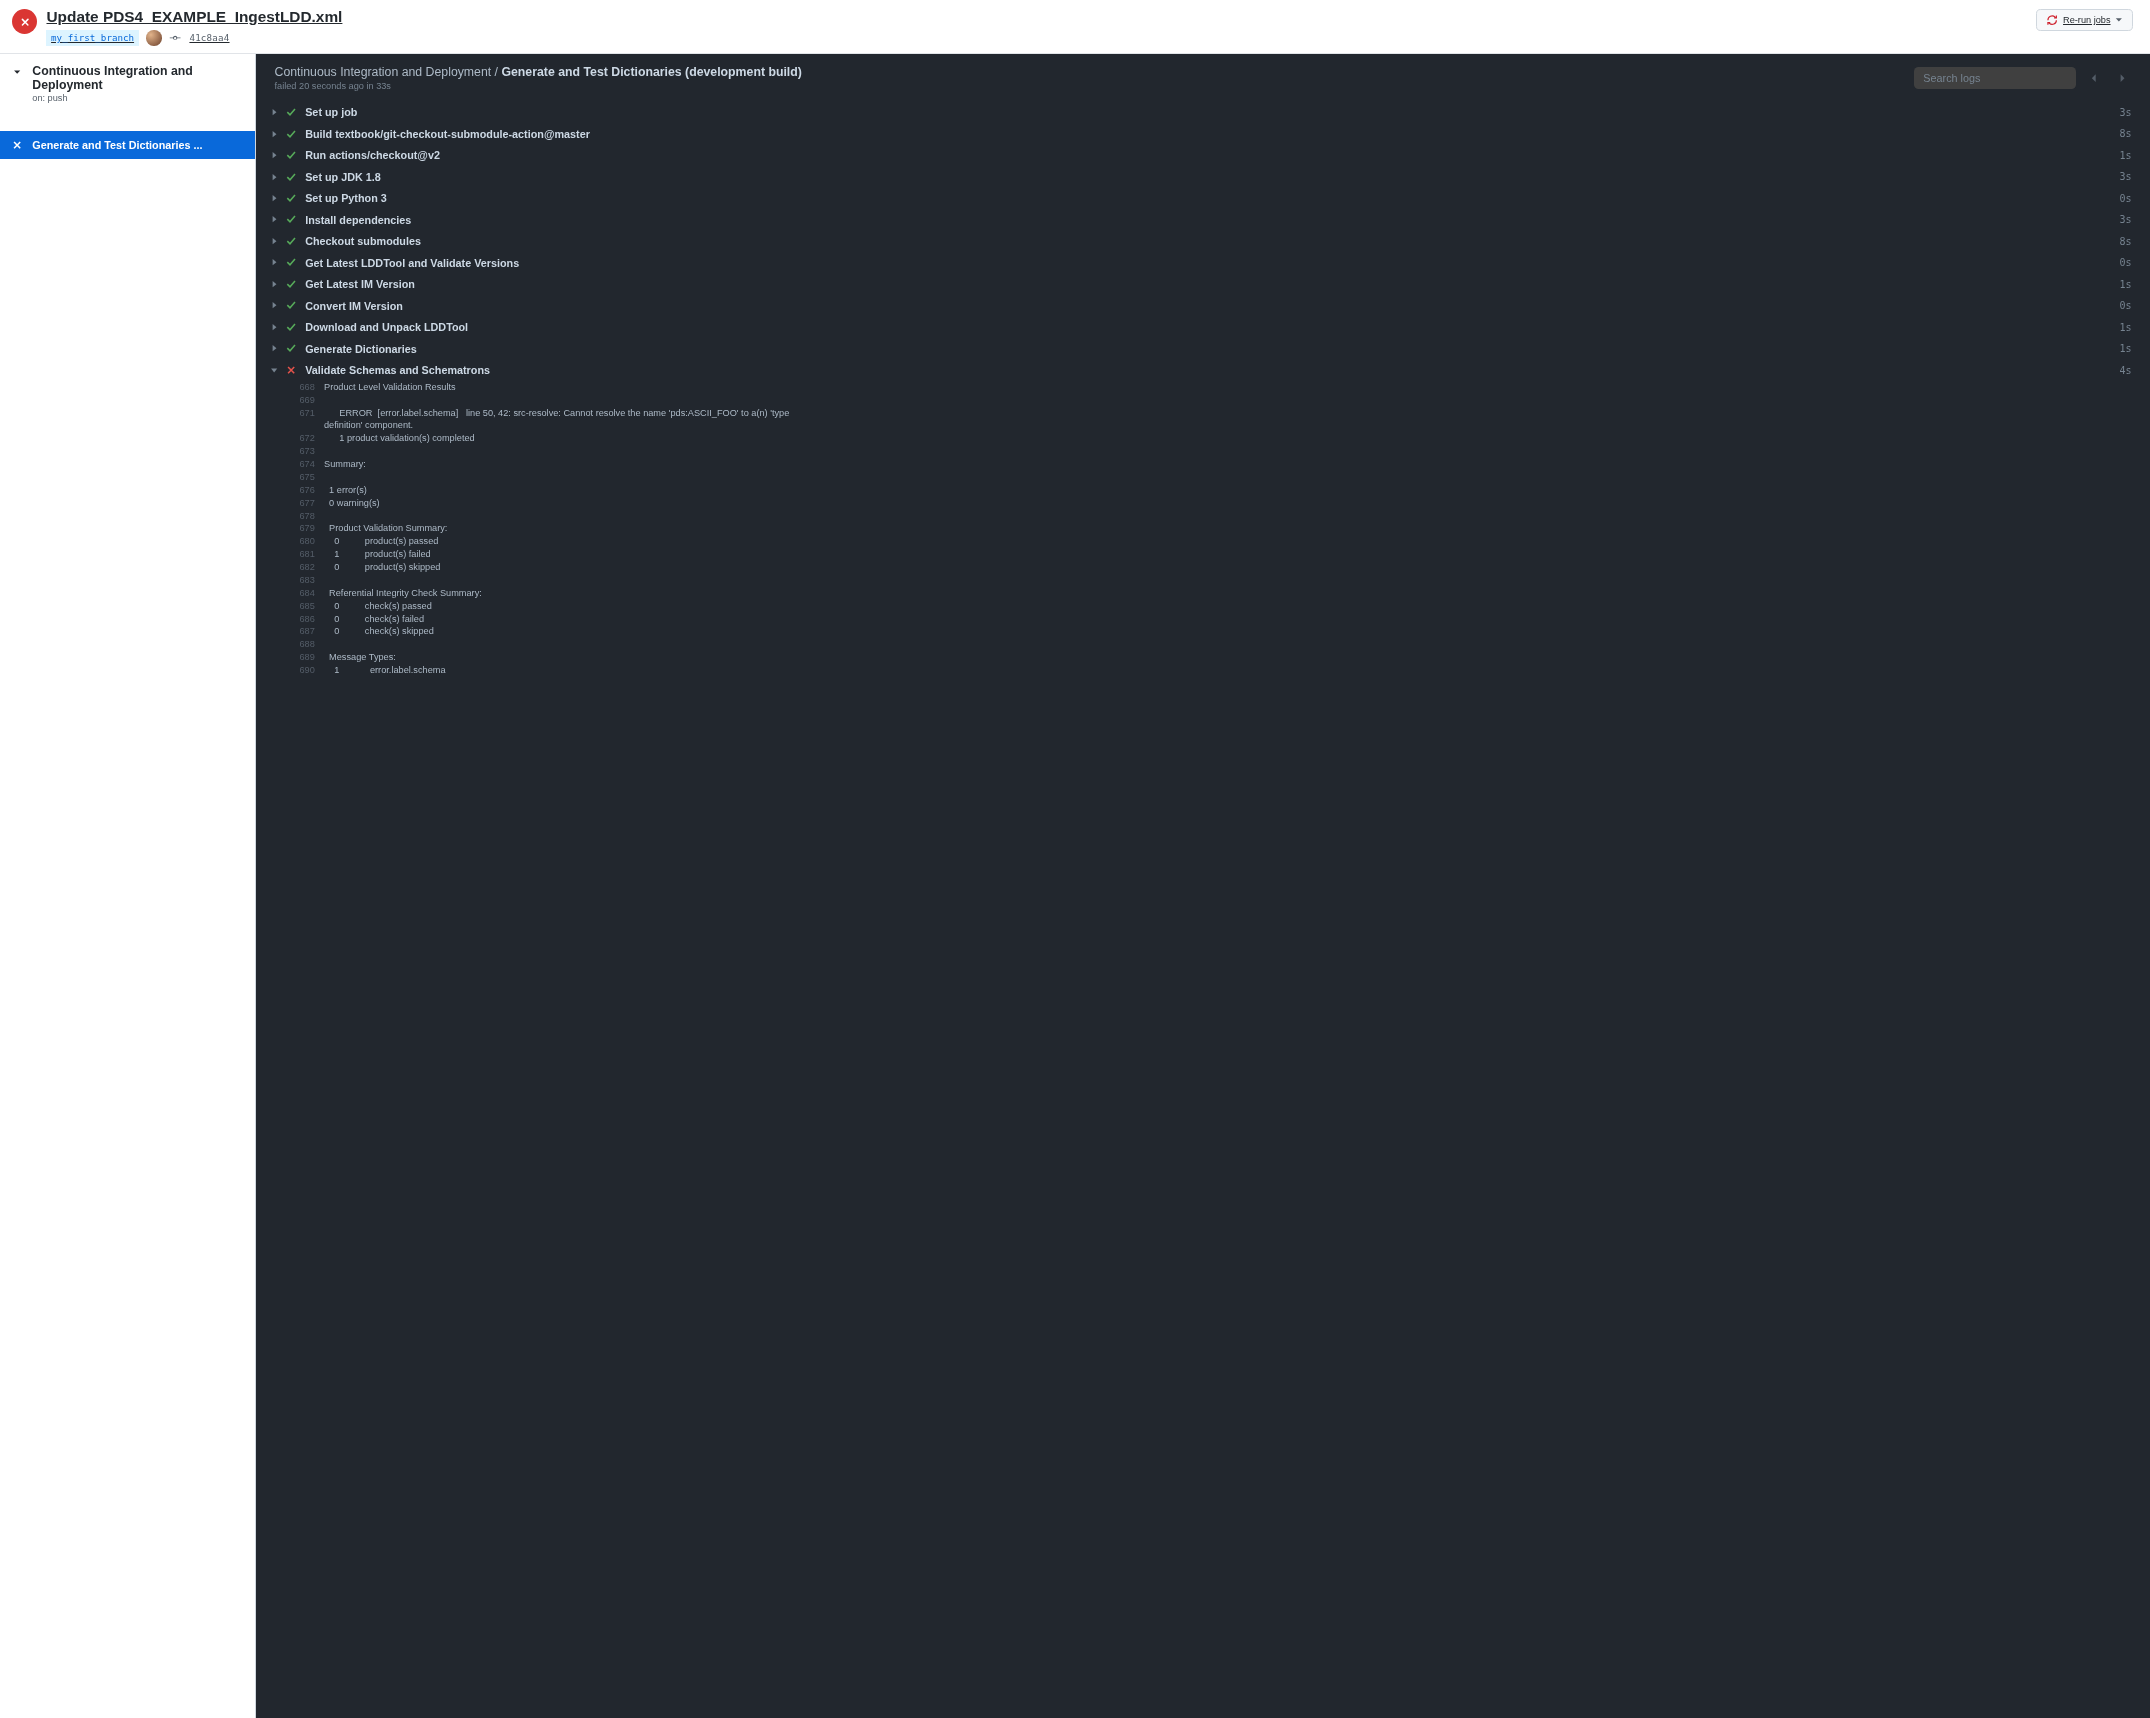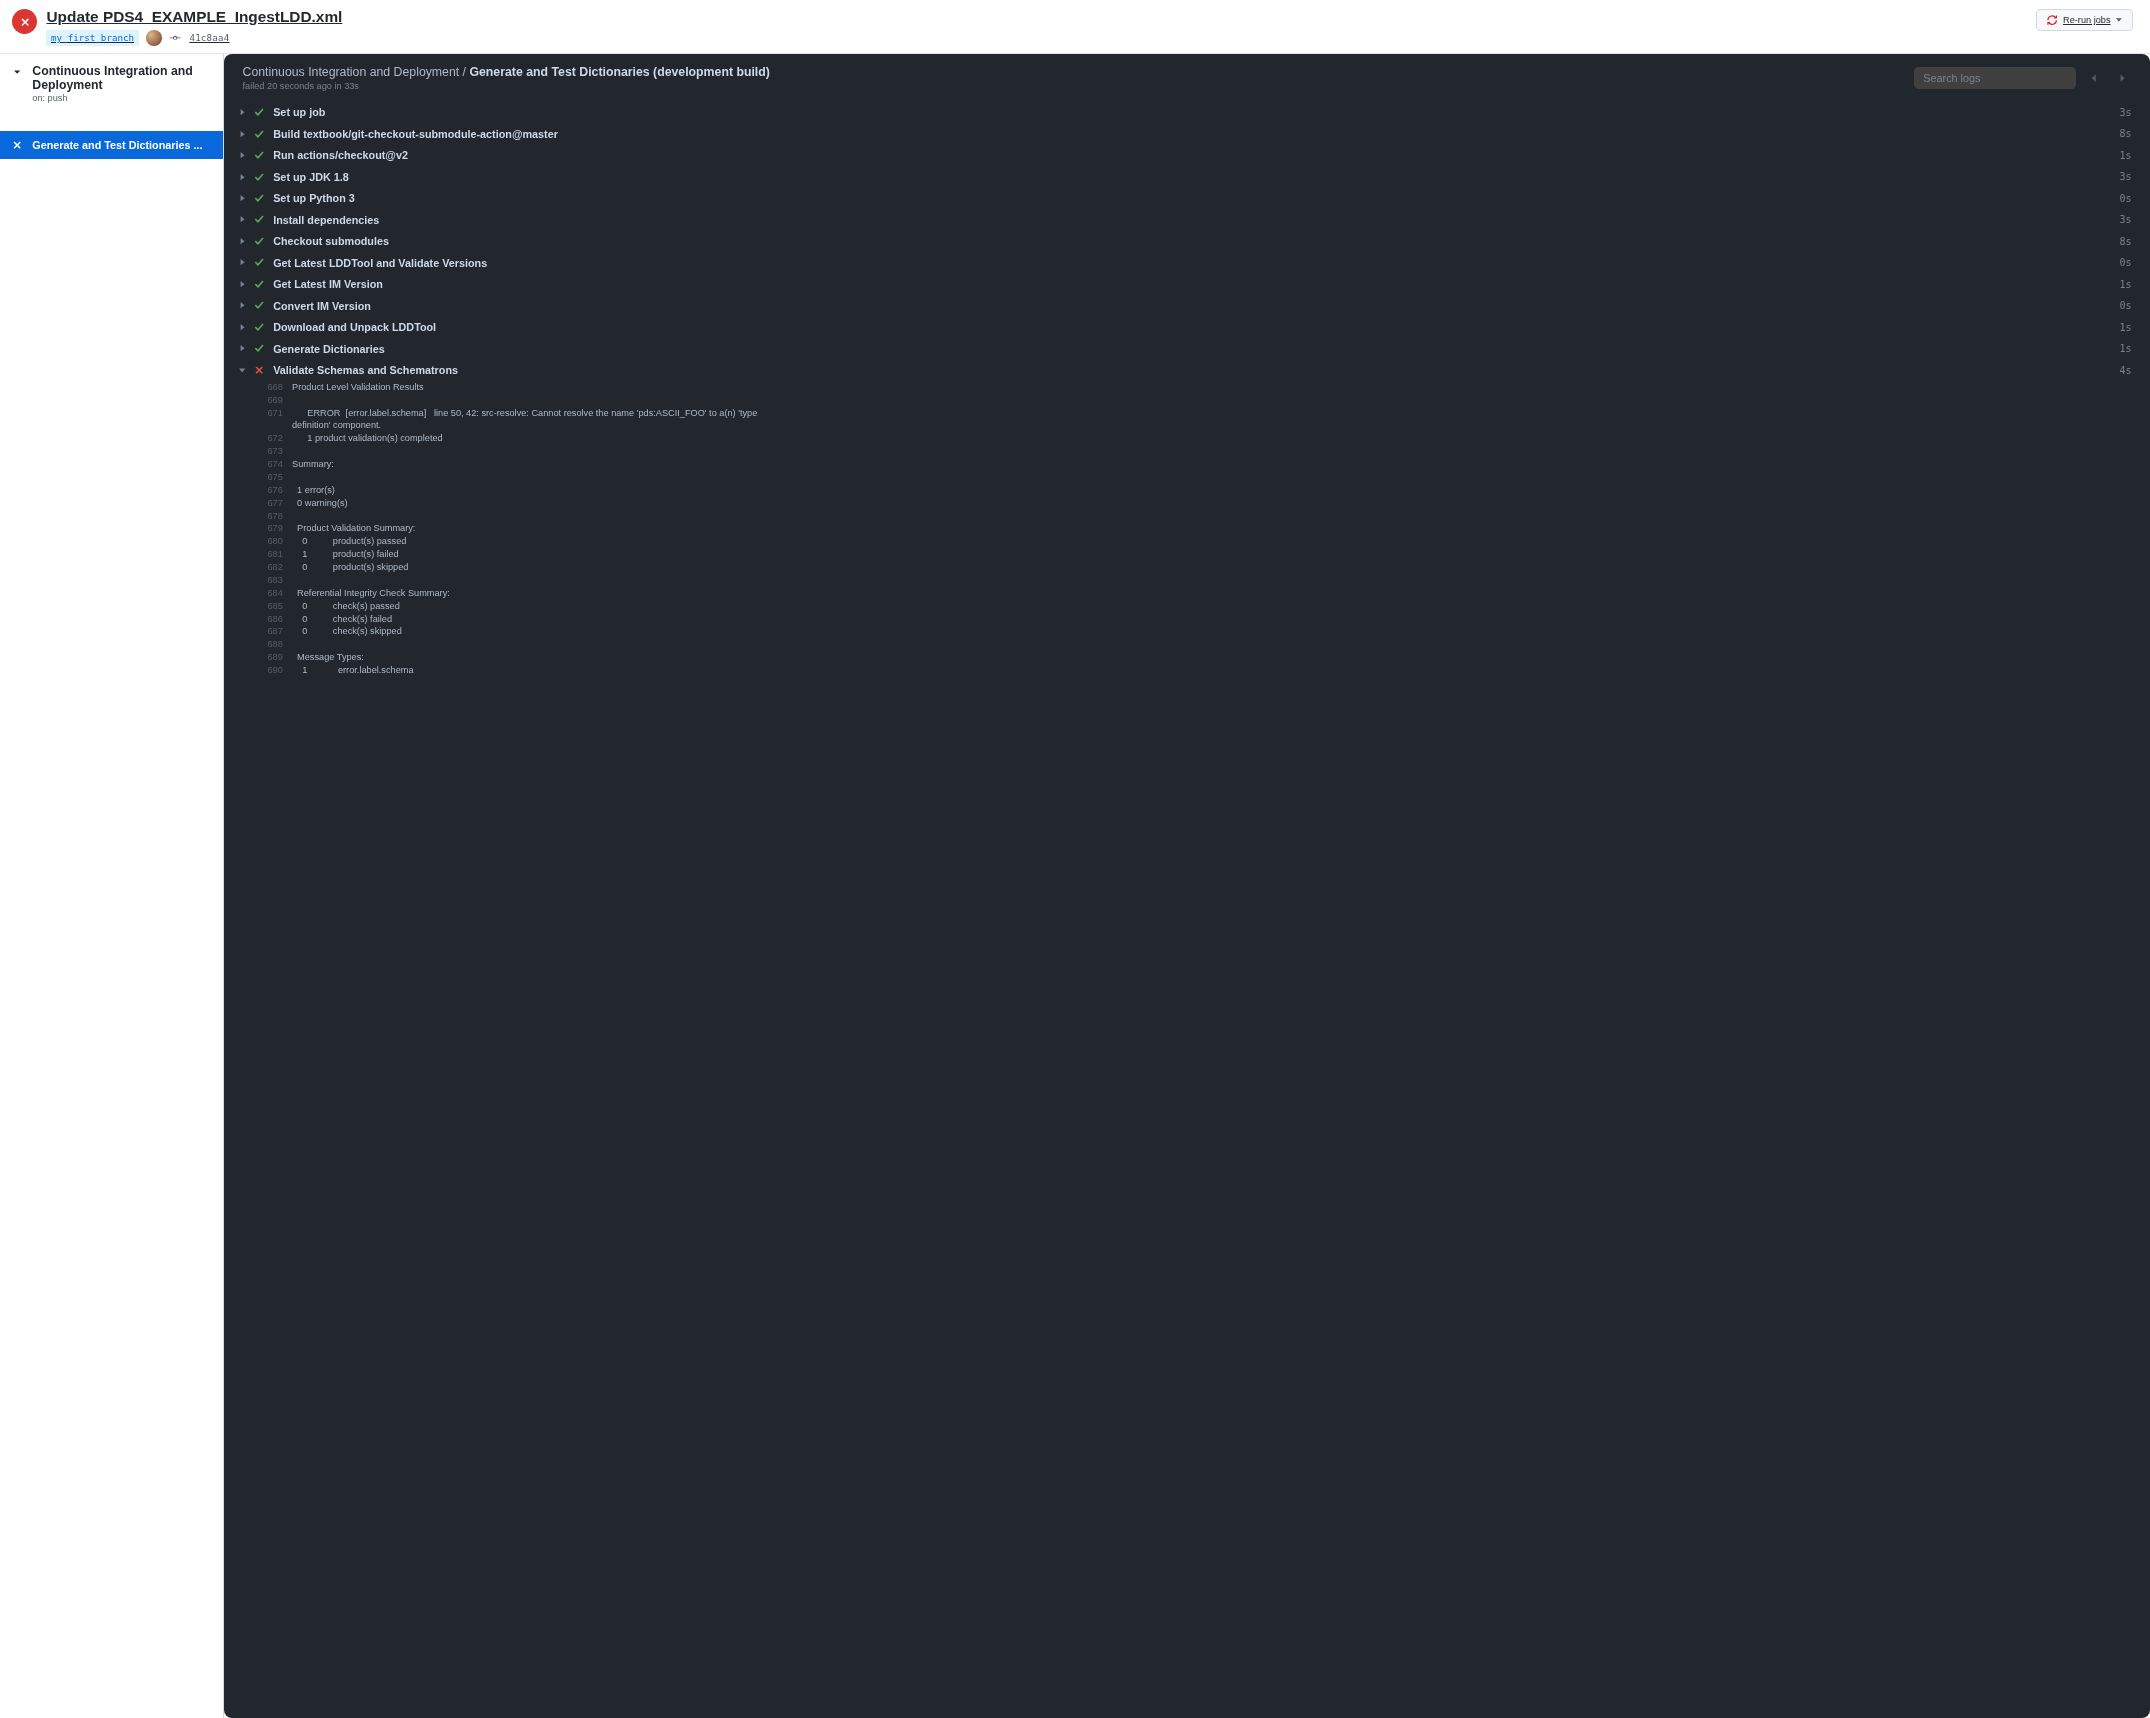--- a/index.html
+++ b/index.html
@@ -15,30 +15,30 @@
 .branch-link { background: #ddf4ff; color: #0969da; padding: 0 4.6px; border-radius: 0; font-family: ui-monospace, SFMono-Regular, Menlo, monospace; font-size: 9.2px; line-height: 15.4px; }
 .avatar { width: 15.4px; height: 15.4px; border-radius: 50%; background: radial-gradient(circle at 30% 30%, #e2b38a, #6b3f2a); }
 .commit-icon { display: inline-flex; align-items: center; color: #57606a; }
 .commit-icon svg { width: 12.3px; height: 12.3px; }
 .sha { font-family: ui-monospace, SFMono-Regular, Menlo, monospace; font-size: 9.2px; color: #57606a; letter-spacing: 0.2px; }
 .rerun-btn { display: flex; align-items: center; gap: 4.6px; border: 0.8px solid #d0d7de; background: #f6f8fa; border-radius: 4.6px; padding: 3.8px 9.2px; font-size: 9.2px; font-weight: 500; color: #24292e; margin-top: 1.5px; }
 .rerun-btn svg:first-child { width: 12.3px; height: 12.3px; color: #cf222e; }
 .rerun-btn .caret { width: 7.7px; height: 7.7px; color: #57606a; }
 
 .main { display: flex; height: calc(100vh - 54px); }
-.left-nav { width: 224px; border-right: 0.8px solid #d0d7de; background: #fff; overflow-y: auto; }
+.left-nav { width: 256px; border-right: 0.8px solid #d0d7de; background: #fff; overflow-y: auto; }
 .workflow-title-row { display: flex; align-items: flex-start; gap: 9.2px; padding: 9.2px 10.8px 3.1px 10.8px; }
 .chevron-small { width: 12.3px; height: 12.3px; color: #24292e; margin-top: 2.3px; flex-shrink: 0; }
 .workflow-titles { display: flex; flex-direction: column; gap: 1.5px; }
 .workflow-name { font-size: 12.3px; font-weight: 600; }
 .workflow-sub { font-size: 9.2px; color: #57606a; }
 .job-item { display: flex; align-items: center; gap: 9.2px; background: #0969da; color: #fff; padding: 7.7px 10.8px; font-size: 10.8px; font-weight: 600; margin-top: 25px; }
 .job-item .x-mark { width: 12.3px; height: 12.3px; }
 
-.log-area { flex: 1; background: #22272e; color: #adbac7; overflow-y: auto; display: flex; flex-direction: column; border-radius: 8px; }
+.log-area { flex: 1; background: #22272e; color: #adbac7; overflow-y: auto; display: flex; flex-direction: column; }
 .log-header { display: flex; align-items: center; justify-content: space-between; padding: 10.8px 18.5px 7.7px 18.5px; }
 .breadcrumb { font-size: 12.3px; color: #adbac7; }
 .breadcrumb .strong { color: #cdd9e5; font-weight: 700; }
 .log-status { font-size: 9.2px; color: #768390; margin-top: 1.5px; }
 .log-header-right { display: flex; align-items: center; gap: 9.2px; }
 .search-logs { background: #404040; border: none; border-radius: 4.6px; padding: 5.4px 9.2px; width: 162px; color: #adbac7; font-size: 10.8px; }
 .search-logs::placeholder { color: #768390; }
 .nav-arrow { color: #545d68; padding: 3.1px; display: inline-flex; }
 .nav-arrow svg { width: 12.3px; height: 12.3px; }
 

